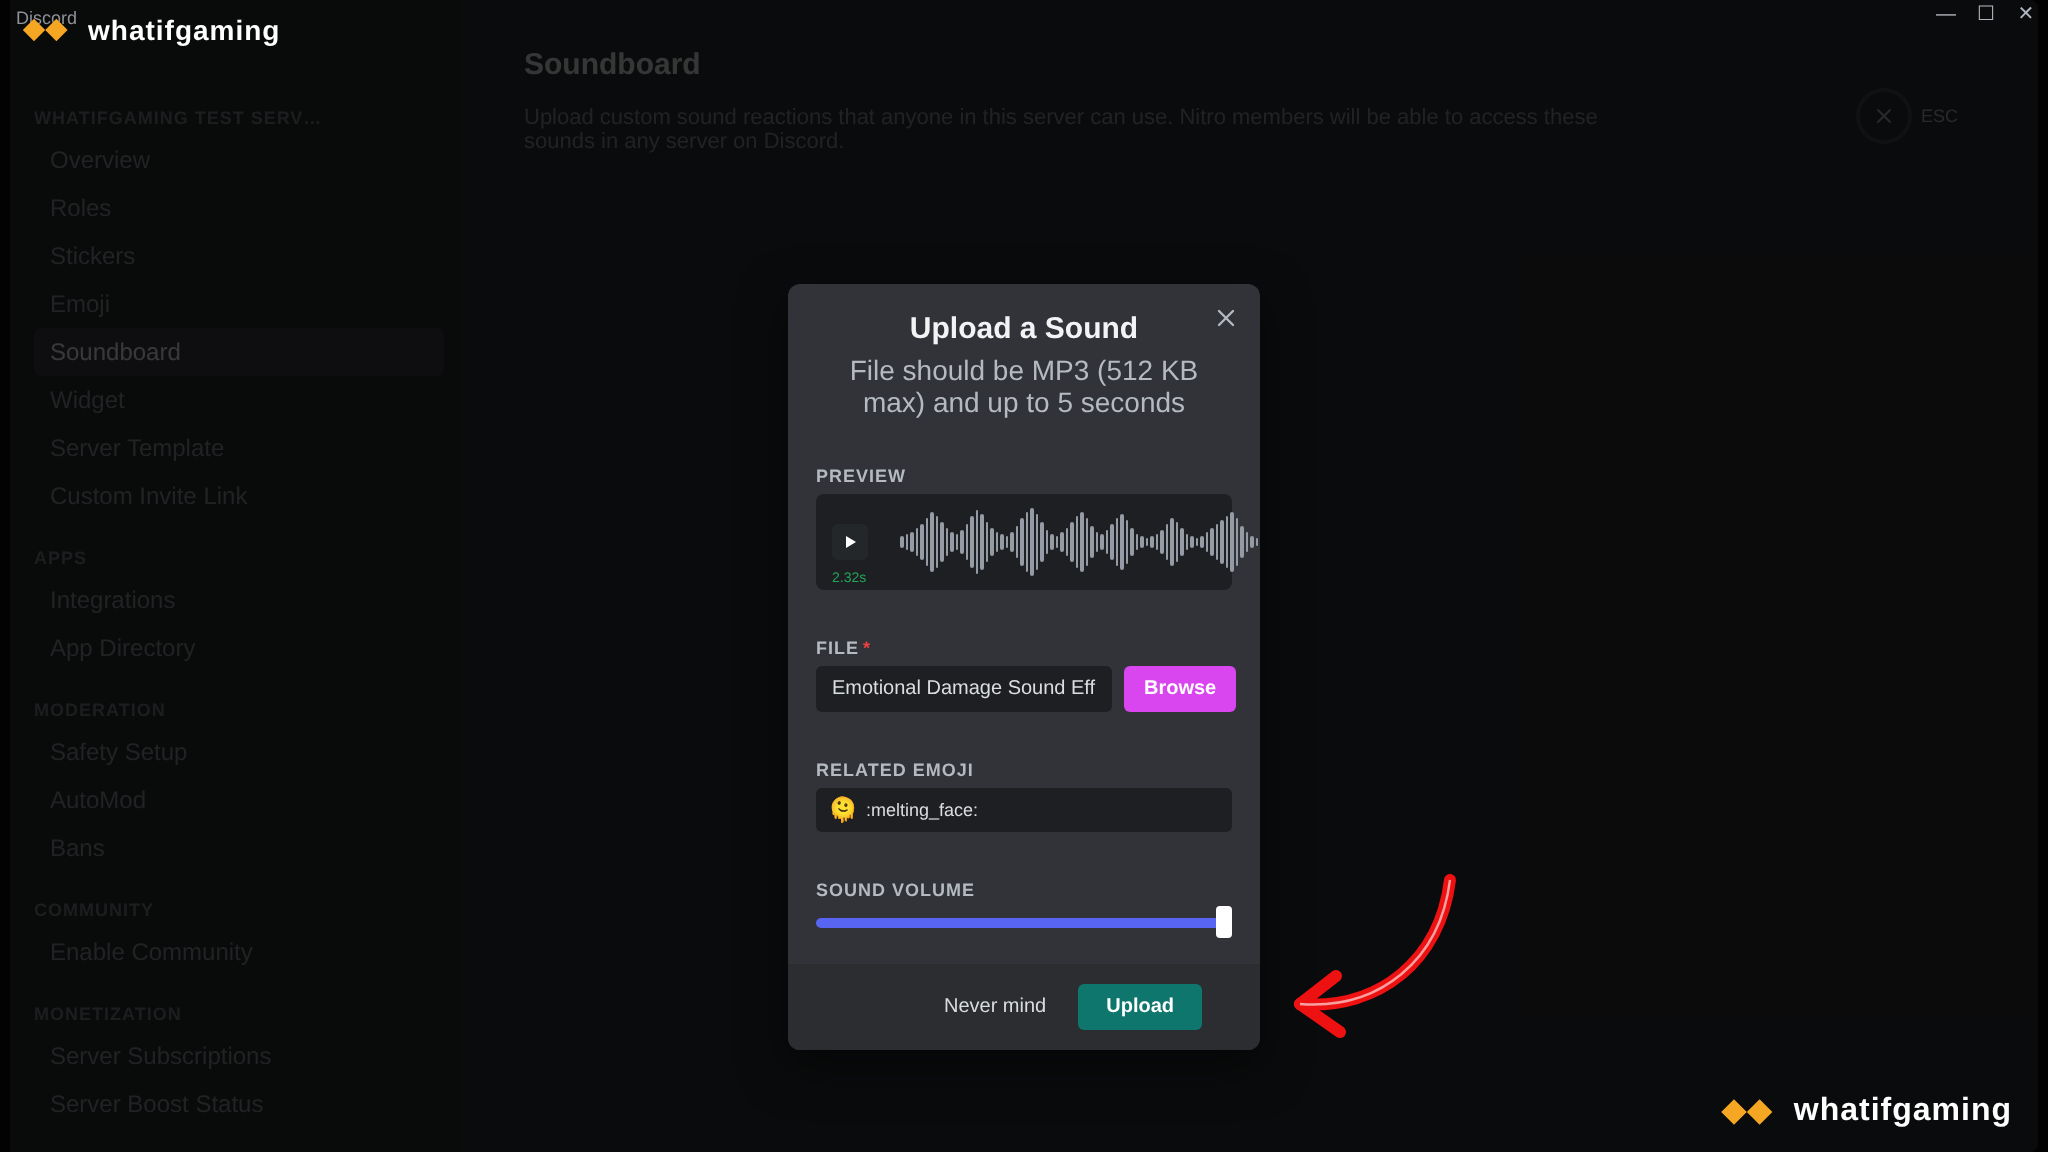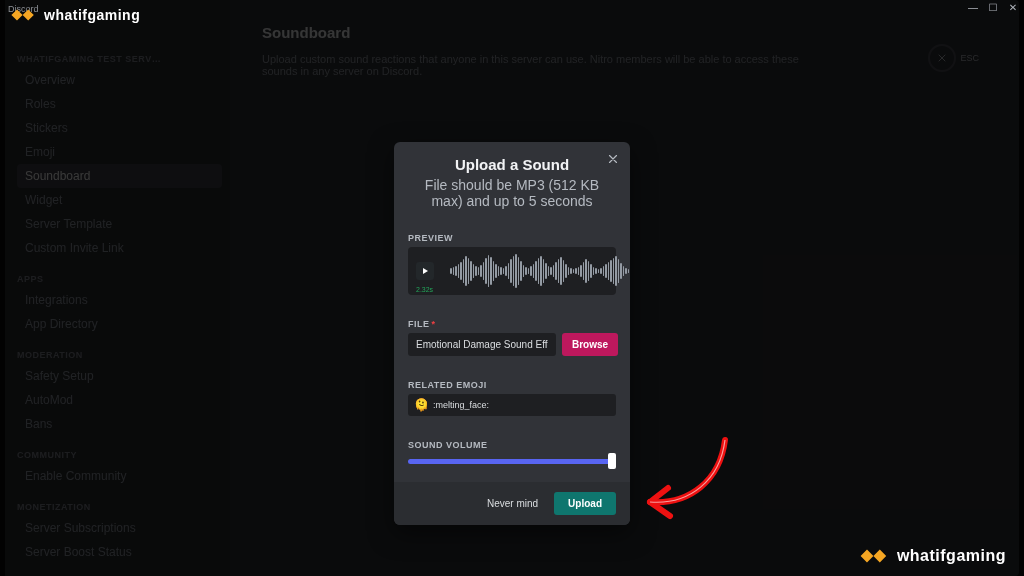--- a/index.html
+++ b/index.html
@@ -64,30 +64,30 @@
   .req { color:#f23f42; margin-left:2px; }
   .preview-box { background:#1e1f22; border-radius:4px; padding:8px; display:flex; align-items:center; gap:6px; height:48px; position:relative;}
   .play-btn { width:18px; height:18px; background:#23272a; border-radius:3px; display:flex; align-items:center; justify-content:center;}
   .play-tri { width:0;height:0;border-left:5px solid #fff;border-top:3px solid transparent;border-bottom:3px solid transparent;}
   .clip-time { position:absolute; left:8px; bottom:2px; font-size:7px; color:#23a55a; }
   .wave { flex:1; height:36px; display:flex; align-items:center; gap:1px; padding:0 4px; }
   .wave span { width:1.5px; background:#949ba4; border-radius:1px; }
   .trim-handle { width:4px; height:36px; background:#f2f3f5; border-radius:2px; }
   .file-row { display:flex; gap:6px; }
   .text-input { flex:1; background:#1e1f22; border:none; border-radius:3px; color:#dbdee1; font-size:10px; padding:6px 8px; outline:none;}
-  .browse-btn { background:#be185d; color:#fff; border:none; border-radius:3px; font-size:10px; font-weight:600; padding:0 10px; cursor:pointer;}
+  .browse-btn { background:#d946ef; color:#fff; border:none; border-radius:3px; font-size:10px; font-weight:600; padding:0 10px; cursor:pointer;}
   .two-col { display:flex; gap:10px; }
   .two-col > div { flex:1; }
   .emoji-input { background:#1e1f22; border-radius:3px; display:flex; align-items:center; gap:4px; padding:4px 6px;}
   .emoji-glyph { font-size:12px; }
   .emoji-text { font-size:9px; color:#dbdee1; }
   .slider-wrap { position:relative; height:14px; display:flex; align-items:center; margin-top:4px;}
   .slider-track { height:5px; background:#5865f2; border-radius:3px; flex:1; }
   .slider-thumb { position:absolute; right:0; width:8px; height:16px; background:#fff; border-radius:2px; }
-  .modal-footer { background:#2b2d31; margin:14px -14px -14px -14px; padding:10px 14px; border-radius:0 0 6px 6px; display:flex; justify-content:flex-end; gap:8px; align-items:center;}
+  .modal-footer { background:#2b2d31; margin:14px -14px -14px -14px; padding:10px 29px; border-radius:0 0 6px 6px; display:flex; justify-content:flex-end; gap:8px; align-items:center;}
   .btn-ghost { background:transparent; border:none; color:#dbdee1; font-size:10px; cursor:pointer; padding:6px 8px;}
   .btn-primary { background:#0f766e; border:none; color:#fff; font-size:10px; font-weight:600; padding:6px 14px; border-radius:3px; cursor:pointer;}
 
   
   .watermark { position:absolute; display:flex; align-items:center; gap:6px; color:#fff; font-weight:700; letter-spacing:.5px;}
   .watermark.top { left:10px; top:6px; font-size:14px; }
   .watermark.bottom { right:18px; bottom:10px; font-size:16px; }
   .wg-logo svg { display:block; }
 
   

